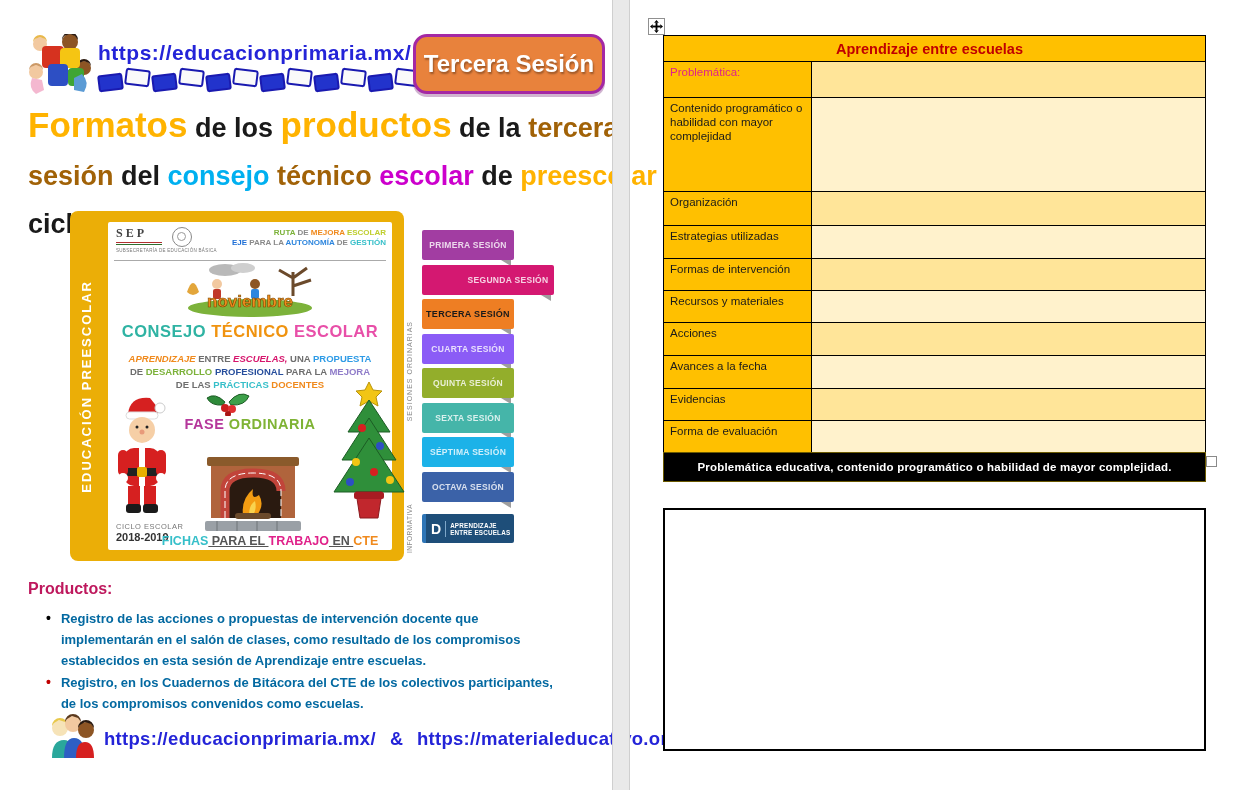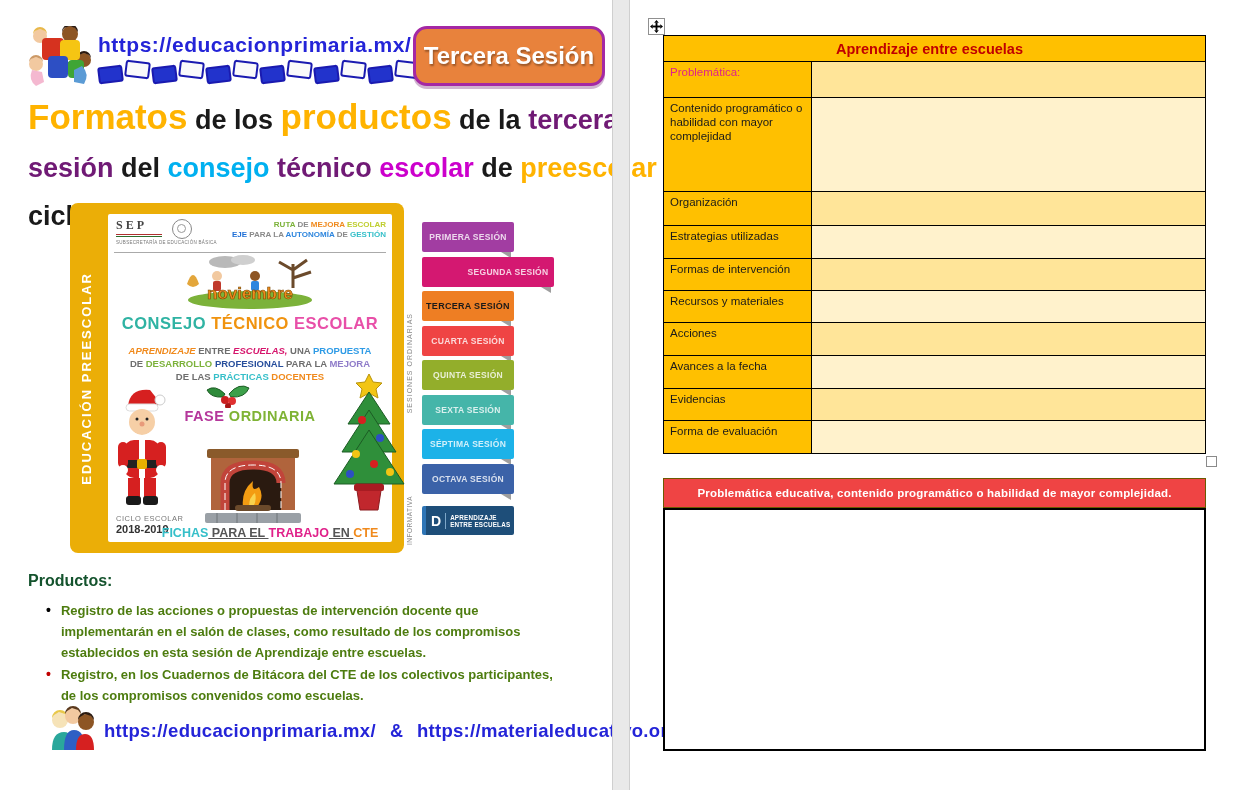--- a/index.html
+++ b/index.html
@@ -20,21 +20,21 @@
   .chain span:nth-child(even){background:#fafafa;transform:rotate(7deg);}
   .badge{position:absolute;left:413px;top:26px;width:186px;height:54px;background:#e8823c;
          border:3px solid #a428a4;border-radius:14px;box-shadow:0 3px 0 rgba(120,40,120,.35);
          display:flex;align-items:center;justify-content:center;}
   .badge span{color:#fff;font-size:24px;font-weight:800;text-shadow:1px 2px 2px rgba(0,0,0,.35);}
 
   
   .doc-title{position:absolute;left:28px;top:94px;width:580px;font-weight:800;line-height:45px;}
   .doc-title .ln{white-space:nowrap;}
   .tbig{font-size:35px;} .tnorm{font-size:27px;}
-  .c-gold{color:#ffb300;} .c-blk{color:#1a1a1a;} .c-org{color:#701a75;}
+  .c-gold{color:#ffb300;} .c-blk{color:#1a1a1a;} .c-org{color:#a16207;}
   .c-cyan{color:#00b0f0;} .c-mag{color:#cc00cc;}
 
   
   .poster{position:absolute;left:70px;top:203px;width:446px;height:350px;}
   .poster-gold{position:absolute;left:0;top:0;width:334px;height:350px;background:#ebae07;border-radius:8px;}
   .vtext{writing-mode:vertical-rl;transform:rotate(180deg);}
   .edu-band{position:absolute;left:9px;top:0;height:350px;display:flex;align-items:center;
             color:#fff;font-size:13px;font-weight:800;letter-spacing:2px;}
   .panel{position:absolute;left:38px;top:11px;width:284px;height:328px;background:#fff;border-radius:2px;}
   .sep-blk{position:absolute;left:8px;top:4px;color:#444;}
@@ -80,26 +80,26 @@
   .tab.active{font-weight:800;font-size:9px;}
   .info-label{position:absolute;left:336px;top:296px;height:42px;display:flex;align-items:center;
               color:#8a8a8a;font-size:6.5px;letter-spacing:.5px;}
   .info-tab{position:absolute;left:352px;top:303px;width:92px;height:29px;background:#1e4e79;
             border-left:4px solid #2e75b6;border-radius:2px;display:flex;align-items:center;
             gap:4px;padding-left:5px;box-sizing:border-box;color:#fff;}
   .info-tab .d{font-size:14px;font-weight:700;border-right:1px solid #7ea7c9;padding-right:4px;}
   .info-tab .lbl{font-size:6.3px;font-weight:700;letter-spacing:.2px;}
 
   
-  .prod-head{position:absolute;left:28px;top:572px;font-size:16px;font-weight:800;color:#14532d;}
+  .prod-head{position:absolute;left:28px;top:572px;font-size:16px;font-weight:800;color:#be185d;}
   .bullets{position:absolute;left:46px;top:600px;width:528px;}
   .b-row{display:flex;gap:10px;margin-bottom:1px;}
   .b-dot{font-size:14px;line-height:21px;font-weight:800;}
   .b-dot.red{color:#c00000;}
-  .b-txt{font-size:13px;font-weight:700;line-height:21px;color:#4d7c0f;width:505px;}
+  .b-txt{font-size:13px;font-weight:700;line-height:21px;color:#0369a1;width:505px;}
 
   
   .footer{position:absolute;left:48px;top:706px;display:flex;align-items:center;gap:8px;}
   .f-url{font-size:18.5px;font-weight:800;color:#2424d8;text-decoration:none;letter-spacing:.3px;}
   .f-amp{font-size:18px;font-weight:800;color:#2424d8;padding:0 6px;}
 
   
   .move-handle{position:absolute;left:648px;top:18px;width:15px;height:15px;background:#fff;
                border:1px solid #909090;display:flex;align-items:center;justify-content:center;}
   .t1{position:absolute;left:663px;top:35px;width:543px;border:1.5px solid #000;box-sizing:border-box;}
@@ -108,32 +108,32 @@
   .t1-row{display:flex;}
   .t1-label{width:148px;background:#ffc000;border-right:1.5px solid #000;border-bottom:1.5px solid #000;
             box-sizing:border-box;padding:3px 6px;font-size:11.5px;font-weight:400;color:#1a1a1a;line-height:14px;}
   .t1-value{flex:1;border-bottom:1.5px solid #000;box-sizing:border-box;}
   .t1-row:last-child .t1-label,.t1-row:last-child .t1-value{border-bottom:none;}
   .vd{background:#ffe599;} .vl{background:#fff2cc;}
   .h36{height:36px;} .h94{height:94px;} .h34{height:34px;} .h33{height:33px;} .h32{height:32px;}
   .resize-handle{position:absolute;left:1206px;top:456px;width:9px;height:9px;background:#fff;border:1px solid #8a8a8a;}
 
   
-  .t2-head{position:absolute;left:663px;top:478px;width:543px;height:30px;background:#ef4444;
+  .t2-head{position:absolute;left:663px;top:452px;width:543px;height:30px;background:#000000;
            border:1px solid #6b5a00;box-sizing:border-box;display:flex;align-items:center;justify-content:center;
            color:#fff;font-size:11.5px;font-weight:800;letter-spacing:.2px;}
   .t2-body{position:absolute;left:663px;top:508px;width:543px;height:243px;background:#fff;
            border:2.5px solid #000;box-sizing:border-box;}
 </style>
 </head>
 <body>
 
 <div class="canvas">
 
-  <div class="abs" style="left:0;top:0;width:612px;height:714px;">
+  <div class="abs" style="left:0;top:8px;width:612px;height:714px;">
 
     <div class="abs" style="left:26px;top:26px;">
       <svg width="68" height="64" viewBox="0 0 68 64">
         <circle cx="14" cy="10" r="7" fill="#f2c9a0"></circle>
           <path d="M7 8 a7 7 0 0 1 14 0 l-2 -3 -5 -2 -5 2z" fill="#e8b84a"></path>
         <circle cx="44" cy="8" r="8" fill="#8d5524"></circle>
           <path d="M36 6 a8 8 0 0 1 16 0 l-3 -4 -5 -2 -6 2z" fill="#2b1a10"></path>
         <circle cx="10" cy="38" r="7" fill="#f2c9a0"></circle>
           <path d="M3 36 a7 7 0 0 1 14 0 l-2 -3 -5 -2 -5 2z" fill="#c96"></path>
         <circle cx="58" cy="34" r="7" fill="#8d5524"></circle>
@@ -321,21 +321,21 @@
         </div>
       </div>
 
       <div class="ses-label">
         <span class="vtext">SESIONES ORDINARIAS</span>
       </div>
       <div class="tabs">
         <div class="tab" style="background: rgb(162, 61, 162); color: rgba(255, 255, 255, 0.8);">PRIMERA SESIÓN</div>
         <div class="tab" style="background: rgb(212, 24, 113); color: rgba(255, 255, 255, 0.8); padding-left: 40px;">SEGUNDA SESIÓN</div>
         <div class="tab active" style="background: rgb(238, 126, 35); color: rgb(26, 26, 26);">TERCERA SESIÓN</div>
-        <div class="tab" style="background: #ef4444; color: rgba(255, 255, 255, 0.8);">CUARTA SESIÓN</div>
+        <div class="tab" style="background: #8b5cf6; color: rgba(255, 255, 255, 0.8);">CUARTA SESIÓN</div>
         <div class="tab" style="background: rgb(147, 174, 43); color: rgba(255, 255, 255, 0.8);">QUINTA SESIÓN</div>
         <div class="tab" style="background: rgb(69, 181, 169); color: rgba(255, 255, 255, 0.8);">SEXTA SESIÓN</div>
         <div class="tab" style="background: rgb(28, 178, 232); color: rgba(255, 255, 255, 0.8);">SÉPTIMA SESIÓN</div>
         <div class="tab" style="background: rgb(59, 98, 168); color: rgba(255, 255, 255, 0.8);">OCTAVA SESIÓN</div>
       </div>
       <div class="info-label">
         <span class="vtext">INFORMATIVA</span>
       </div>
       <div class="info-tab">
         <span class="d">D</span>

